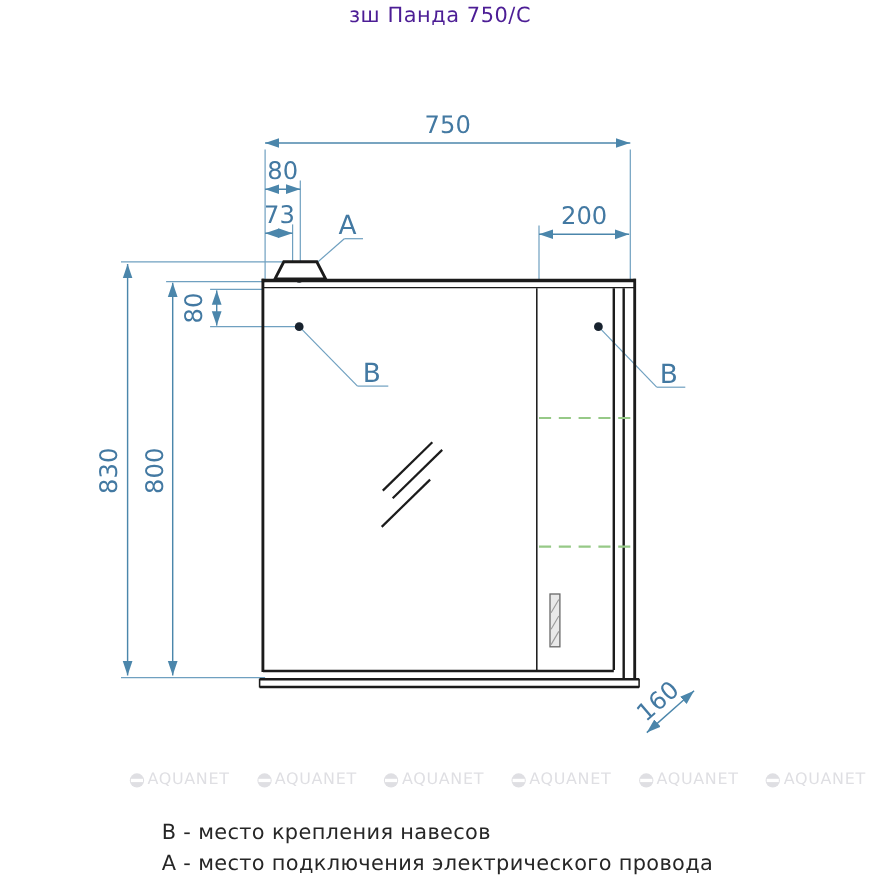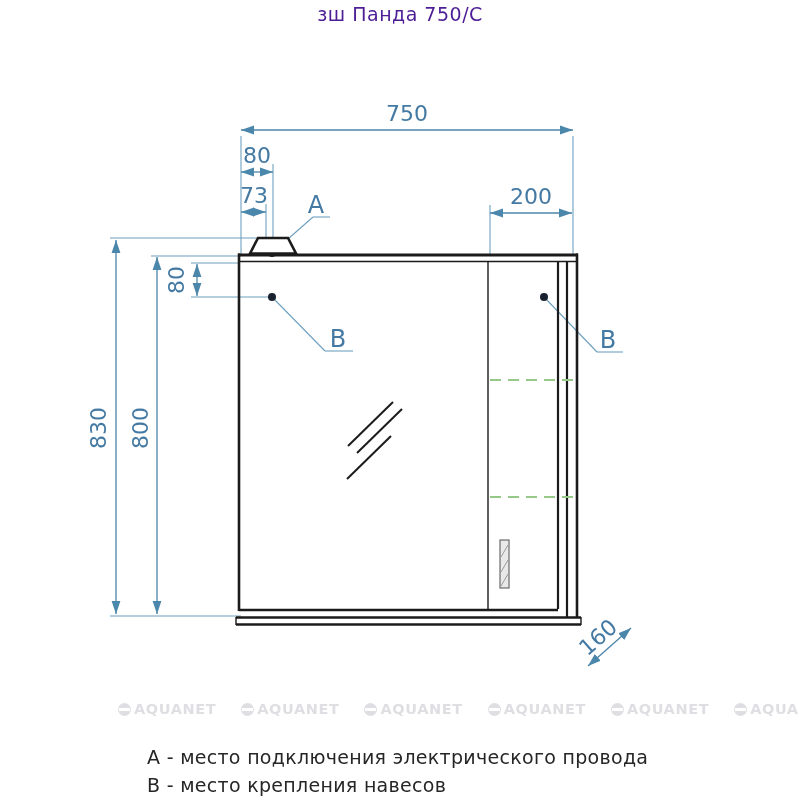--- a/index.html
+++ b/index.html
@@ -5,21 +5,21 @@
   html,body{margin:0;padding:0;background:#ffffff;}
   #stage{position:relative;width:800px;height:800px;background:#ffffff;overflow:hidden;
          font-family:"DejaVu Sans", sans-serif;}
   #drawing{position:absolute;left:0;top:0;}
   .page-title{position:absolute;top:3px;left:0;width:100%;text-align:center;
               font-size:19px;letter-spacing:.5px;color:#4c1d95;}
   .legend{position:absolute;left:147px;top:743px;font-size:19px;color:#262626;
           line-height:28px;letter-spacing:.3px;}
   .wm-row{position:absolute;left:118px;top:701px;display:flex;align-items:center;}
   .wm-item{display:flex;align-items:center;margin-right:25px;color:#dfdfe3;
-           font-size:14.5px;letter-spacing:.6px;font-weight:bold;}
+           font-size:14.5px;letter-spacing:.6px;font-weight:normal;}
   .wm-icon{width:13px;height:13px;border-radius:50%;background:#dfdfe3;
            position:relative;margin-right:3px;flex:0 0 auto;}
   .wm-icon::after{content:"";position:absolute;left:1px;right:1px;top:5px;height:3px;background:#ffffff;}
   
   .blk{stroke:#1b1b1b;fill:none;}
   .dim{stroke:#4b86ab;stroke-width:1.3;fill:none;}
   .ext{stroke:#6fa0c0;stroke-width:1.1;fill:none;}
   .dimtext{fill:#4379a2;font-size:22px;font-family:"DejaVu Sans",sans-serif;}
   .marktext{fill:#4379a2;font-size:24px;font-family:"DejaVu Sans",sans-serif;}
   .shelf{stroke:#96c987;stroke-width:2;stroke-dasharray:11 7;fill:none;}
@@ -151,17 +151,17 @@
         <span class="wm-icon"></span>
         <span>AQUANET</span>
       </span>
     <span class="wm-item">
         <span class="wm-icon"></span>
         <span>AQUANET</span>
       </span>
   </div>
 
   <div class="legend">
+    <div>В - место крепления навесов</div>
     <div>А - место подключения электрического провода</div>
-    <div>В - место крепления навесов</div>
   </div>
 
 </div>
 
 </body></html>

